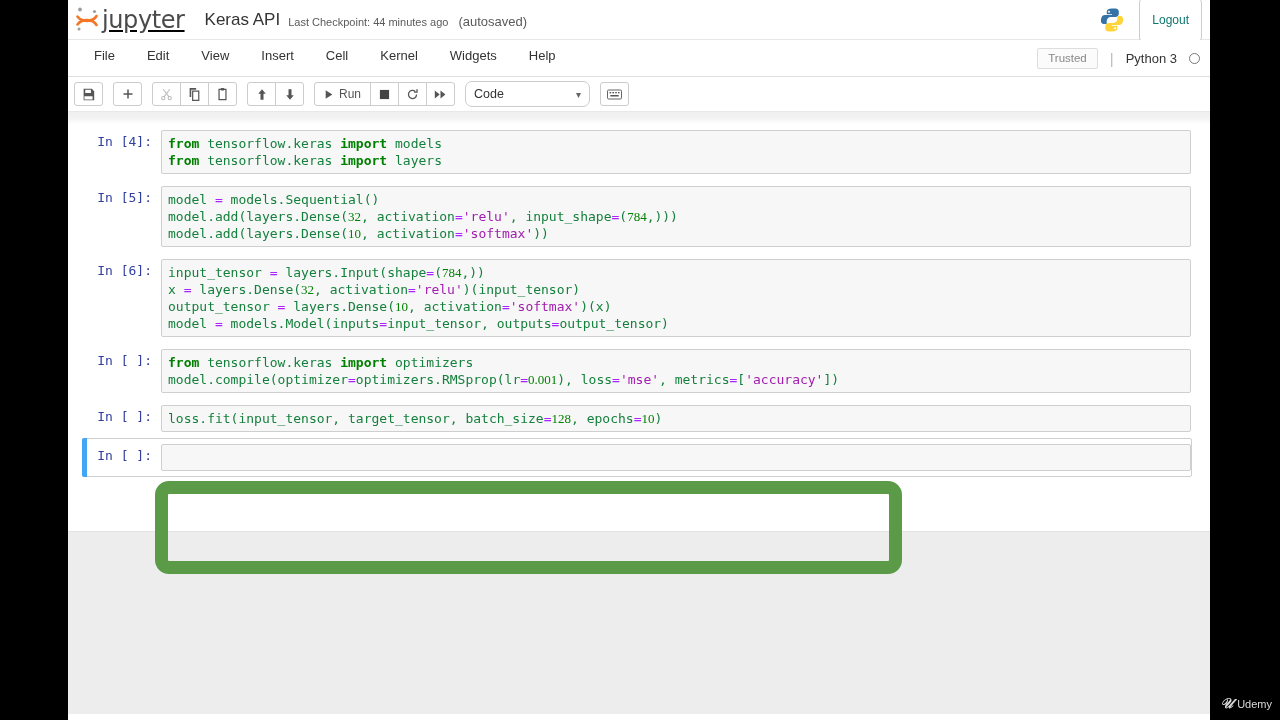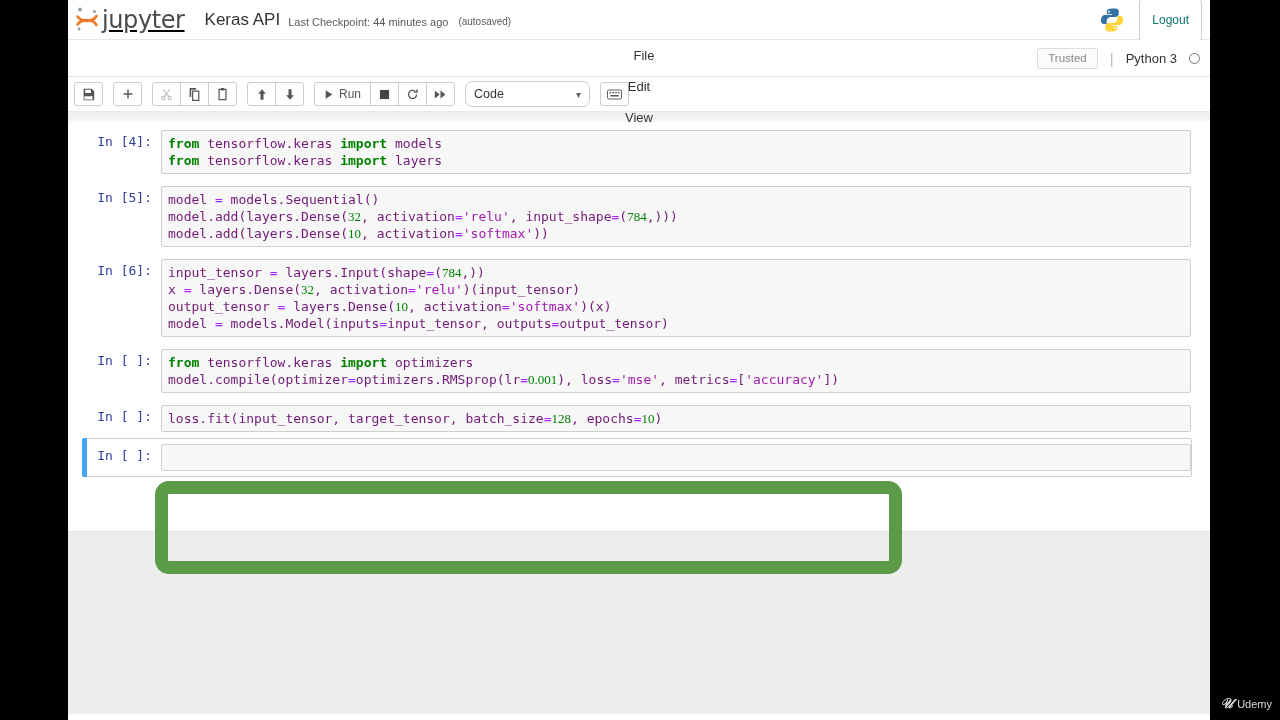--- a/index.html
+++ b/index.html
@@ -35,38 +35,38 @@
     font-family: "DejaVu Sans", sans-serif;
   }
   .nb-title {
     font-size: 17px; color: #333; margin-left: 20px;
     font-family: "Liberation Sans", sans-serif;
   }
   .checkpoint {
     font-size: 11px; color: #5a5a5a; margin-left: 8px; padding-top: 4px;
   }
   .autosaved {
-    font-size: 10px; color: #5a5a5a; margin-left: 10px; padding-top: 4px;
+    font-size: 13px; color: #5a5a5a; margin-left: 10px; padding-top: 4px;
   }
   .header-right {
     position: absolute; right: 8px; top: 0; height: 40px;
     display: flex; align-items: center; gap: 14px;
   }
   .py-logo { width: 26px; height: 26px; position: relative; }
   .logout-btn {
     font-size: 12px; color: #0f766e; background: #fff;
     border: 1px solid #ccc; border-radius: 6px;
     padding: 16px 12px; cursor: pointer; line-height: 1;
   }
 
   
   .menubar {
     position: relative; height: 37px;
     background: #fff; border-bottom: 1px solid #e0e0e0;
-    display: flex; align-items: center; flex-direction: column;
+    display: flex; 
   }
   .menu-item {
     font-size: 13px; color: #333;
     padding: 9px 16px; cursor: pointer; line-height: 1;
   }
   .menu-item:first-child { margin-left: 10px; }
   .menubar-right {
     position: absolute; right: 10px; top: 0; height: 37px;
     display: flex; align-items: center; gap: 12px; padding-left: 16px;
   }
@@ -155,21 +155,21 @@
   }
   .code-line {
     font-family: "DejaVu Sans Mono", monospace;
     font-size: 13px; line-height: 17px;
     color: #000; white-space: pre;
   }
   .k  { color: #008000; font-weight: bold; }  
   .s  { color: #a21caf; }                     
   .n  { color: #008000; font-family: Liberation Serif, serif; }                     
   .o  { color: #aa22ff; }                     
-  .b  { color: #701a75; }
+  .b  { color: #15803d; }
 
   
   .green-box {
     position: absolute;
     left: 87px; top: 357px;
     width: 747px; height: 93px;
     border: 13px solid #5b9b47;
     border-radius: 14px;
     background: transparent;
     pointer-events: none;

